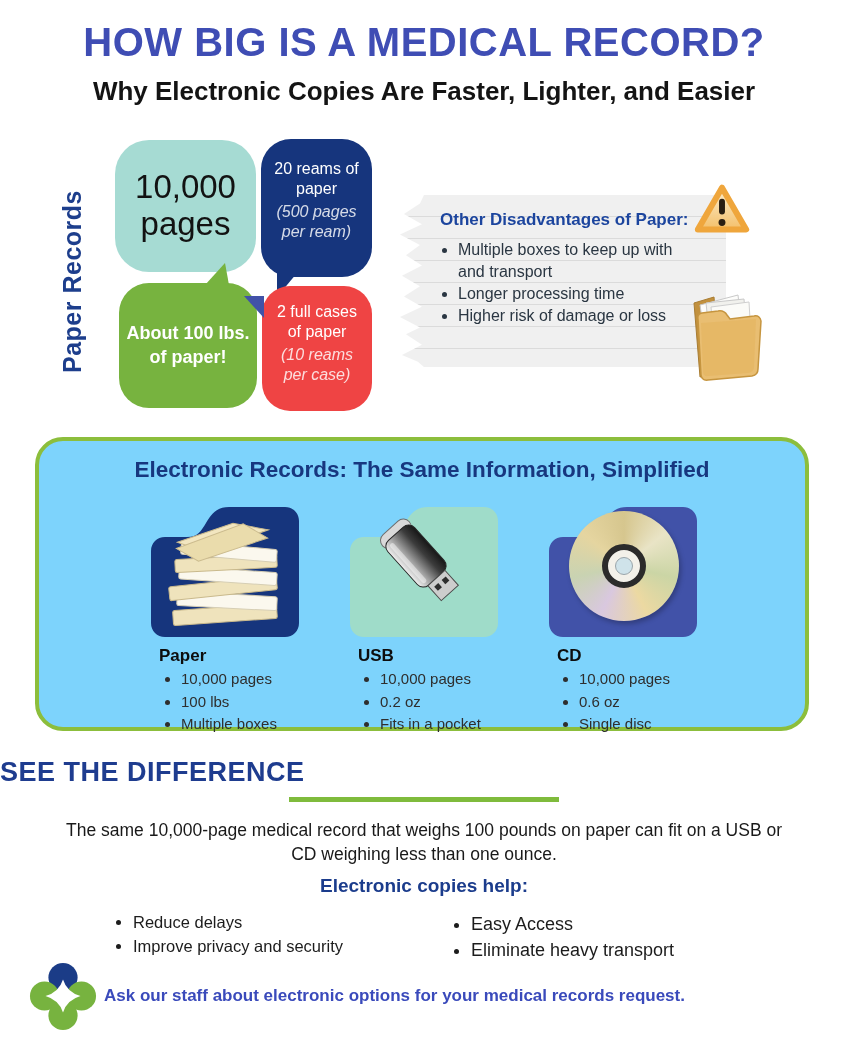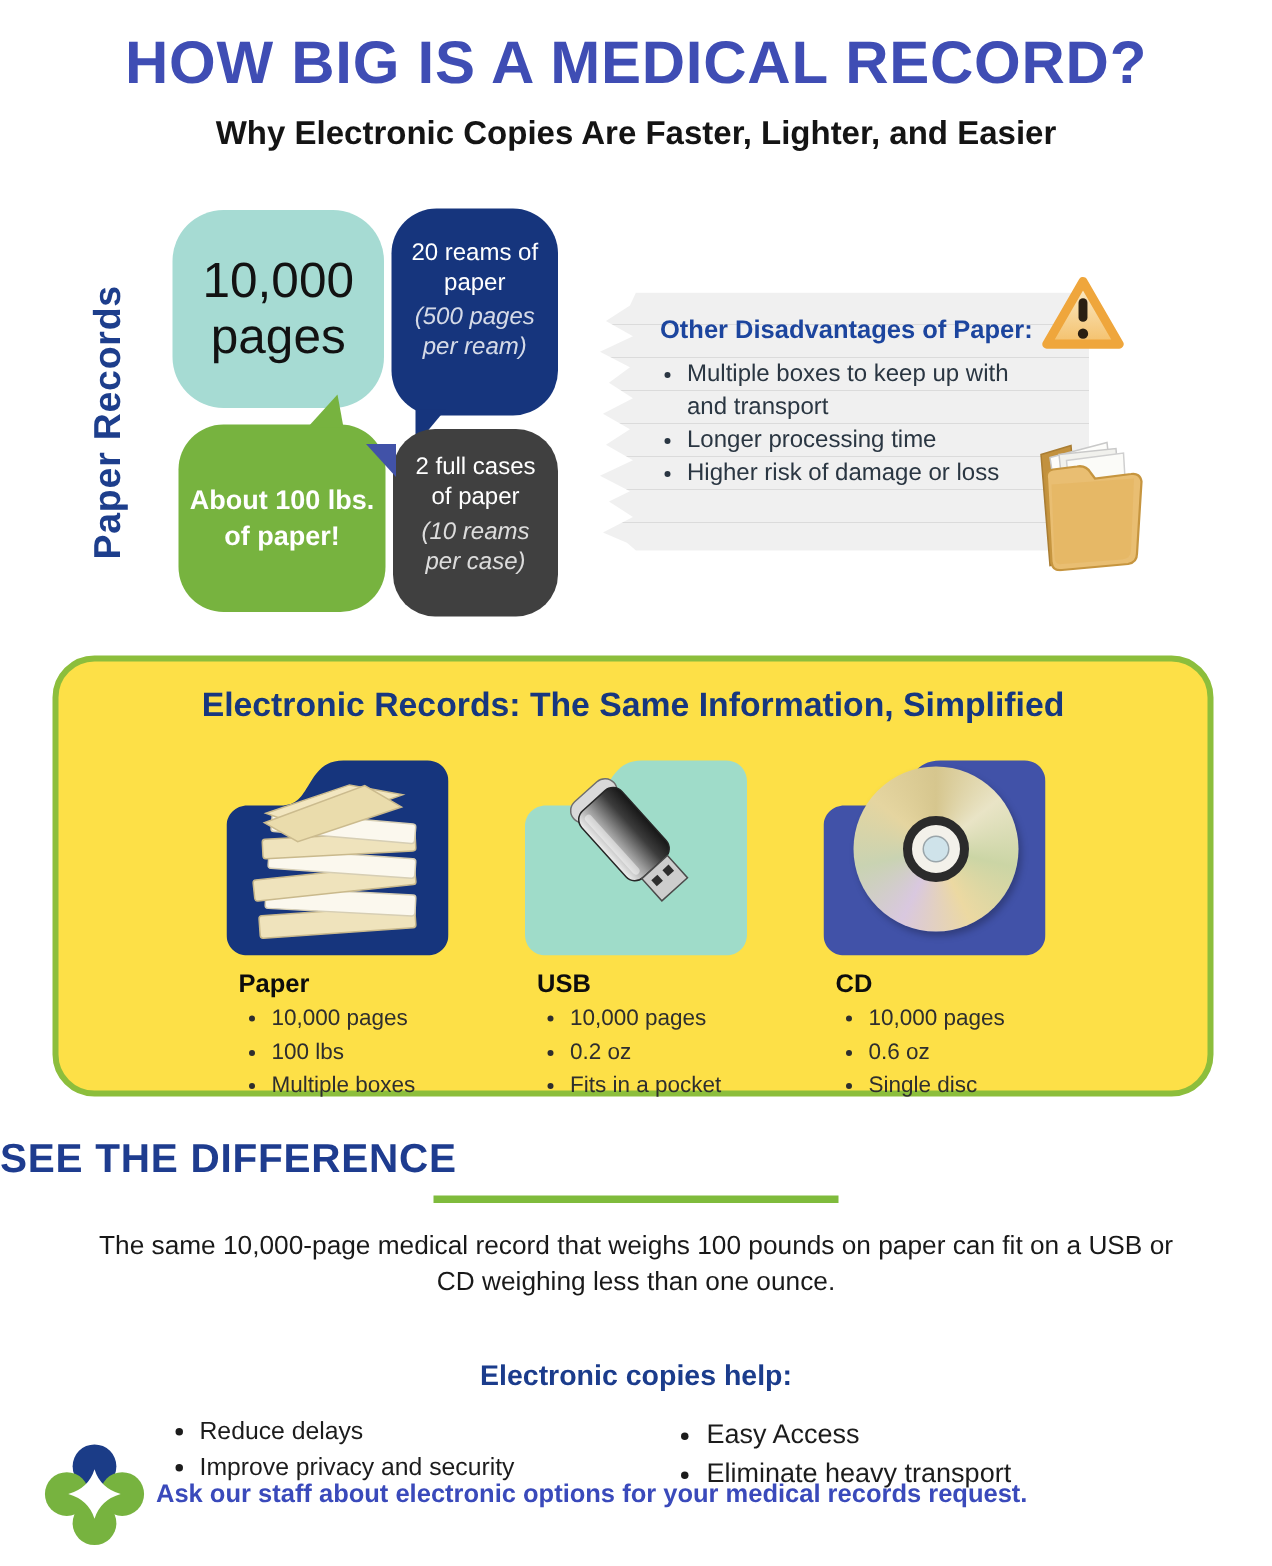--- a/index.html
+++ b/index.html
@@ -3,36 +3,36 @@
 <meta charset="utf-8">
 <style>
   html,body{margin:0;padding:0;background:#fff;}
   body{width:848px;height:1044px;font-family:"Liberation Sans",sans-serif;-webkit-font-smoothing:antialiased;}
   .page{position:relative;width:848px;height:1044px;overflow:hidden;background:#fff;}
 
   
   .title{position:absolute;top:20px;left:0;width:100%;text-align:center;
     font-size:40px;font-weight:800;letter-spacing:.5px;color:#3F4DB4;}
   .subtitle{position:absolute;top:76px;left:0;width:100%;text-align:center;
-    font-size:22px;font-weight:700;color:#141414;}
+    font-size:26px;font-weight:700;color:#141414;}
 
   
   .paper-section{position:absolute;top:135px;left:0;width:848px;height:302px;}
   .vlabel{position:absolute;left:58px;top:8px;height:278px;width:42px;
     writing-mode:vertical-rl;transform:rotate(180deg);text-align:center;
     font-size:25px;font-weight:800;letter-spacing:.5px;color:#1D3E8C;}
 
   .bubble{position:absolute;box-sizing:border-box;text-align:center;}
   .b-teal{left:115px;top:5px;width:141px;height:132px;background:#A6DBD3;border-radius:34px;
     display:flex;flex-direction:column;justify-content:center;color:#121212;font-size:33px;line-height:1.12;}
   .b-navy{left:261px;top:4px;width:111px;height:138px;background:#16357D;border-radius:30px;
     color:#fff;font-size:16px;line-height:1.28;padding:20px 8px 0;}
   .b-green{left:119px;top:148px;width:138px;height:125px;background:#77B33F;border-radius:30px;
     color:#fff;font-size:18px;font-weight:700;line-height:1.3;display:flex;flex-direction:column;justify-content:center;}
-  .b-indigo{left:262px;top:151px;width:110px;height:125px;background:#404040;border-radius:28px;
+  .b-indigo{left:262px;top:151px;width:110px;height:125px;background:#ef4444;border-radius:28px;
     color:#fff;font-size:16px;line-height:1.28;padding:16px 8px 0;box-sizing:border-box;}
   .bubble .it{font-style:italic;color:rgba(255,255,255,.82);margin-top:2px;}
   .b-green::after{content:"";position:absolute;top:-20px;left:86px;width:0;height:0;
     border-bottom:22px solid #77B33F;border-left:20px solid transparent;border-right:4px solid transparent;}
   .b-navy::after{content:"";position:absolute;bottom:-20px;left:16px;width:0;height:0;
     border-top:24px solid #16357D;border-right:20px solid transparent;}
   .b-indigo::after{content:"";position:absolute;left:-18px;top:10px;width:0;height:0;
     border-right:20px solid #4152A8;border-bottom:22px solid transparent;}
 
   
@@ -43,40 +43,40 @@
     padding:14px 14px 0 40px;box-sizing:border-box;}
   .note-head{font-size:17px;font-weight:800;color:#1C459E;line-height:22px;}
   .note ul{margin:8px 0 0;padding-left:18px;width:232px;}
   .note li{font-size:16px;color:#2A3642;line-height:22px;}
 
   .warn{position:absolute;left:694px;top:48px;}
   .folder{position:absolute;left:676px;top:150px;}
 
   
   .epanel{position:absolute;top:437px;left:35px;width:774px;height:294px;box-sizing:border-box;
-    border:4px solid #8CBE3C;border-radius:28px;background:#fde047;}
+    border:4px solid #8CBE3C;border-radius:28px;background:#7dd3fc;}
   .epanel h3{margin:16px 0 6px;text-align:center;font-size:22.5px;font-weight:800;color:#17377F;}
   .cards{display:flex;justify-content:space-between;padding:6px 64px 0 76px;margin-left:36px;}
   .card{width:192px;}
   .card-title{font-size:17px;font-weight:800;color:#0d0d0d;margin:9px 0 2px 8px;}
   .card ul{margin:2px 0 0;padding-left:30px;}
   .card li{font-size:15px;color:#2e2e2e;line-height:1.5;}
   .card-art{position:relative;width:148px;height:142px;}
   .cd{position:absolute;left:20px;top:16px;width:110px;height:110px;border-radius:50%;
     background:conic-gradient(#D6C68E,#E9E4C6,#CBD5A5,#ECD9A2,#D9C8DF,#C9D3B2,#E5D5A0,#D6C68E);
     box-shadow:2px 3px 5px rgba(0,0,0,.25);}
   .cd-ring{position:absolute;inset:33px;border-radius:50%;background:#F3F1EA;border:6px solid #2B2B2B;box-sizing:border-box;}
   .cd-hole{position:absolute;inset:46px;border-radius:50%;background:#CFE3EA;border:1px solid #9aa5aa;box-sizing:border-box;}
 
   
   .difference{position:absolute;top:733px;left:0;width:848px;}
   .difference h3{margin:24px 0 0;text-align:left;font-size:27px;font-weight:800;letter-spacing:.5px;color:#1E3C8F;}
   .gbar{width:270px;height:4.5px;background:#7FBB3C;margin:9px auto 16px;}
   .difference p{width:744px;margin:0 auto;text-align:center;font-size:17.5px;color:#191919;line-height:1.42;}
-  .difference h4{margin:40px 0 10px;text-align:center;font-size:19px;font-weight:800;color:#1B3C8C;}
+  .difference h4{margin:8px 0 10px;text-align:center;font-size:19px;font-weight:800;color:#1B3C8C;}
   .benefits{display:flex;justify-content:center;gap:24px;}
   .benefits ul{margin:4px 0 0;padding-left:22px;}
   .benefits .col-l{width:292px;font-size:16.5px;color:#1c1c1c;}
   .benefits .col-r{width:266px;font-size:18px;color:#1c1c1c;}
   .benefits li{line-height:1.45;}
 
   
   .pfooter{position:absolute;top:956px;left:0;width:848px;height:88px;}
   .logo{position:absolute;left:28px;top:4px;}
   .foot-note{position:absolute;left:104px;top:30px;width:680px;

